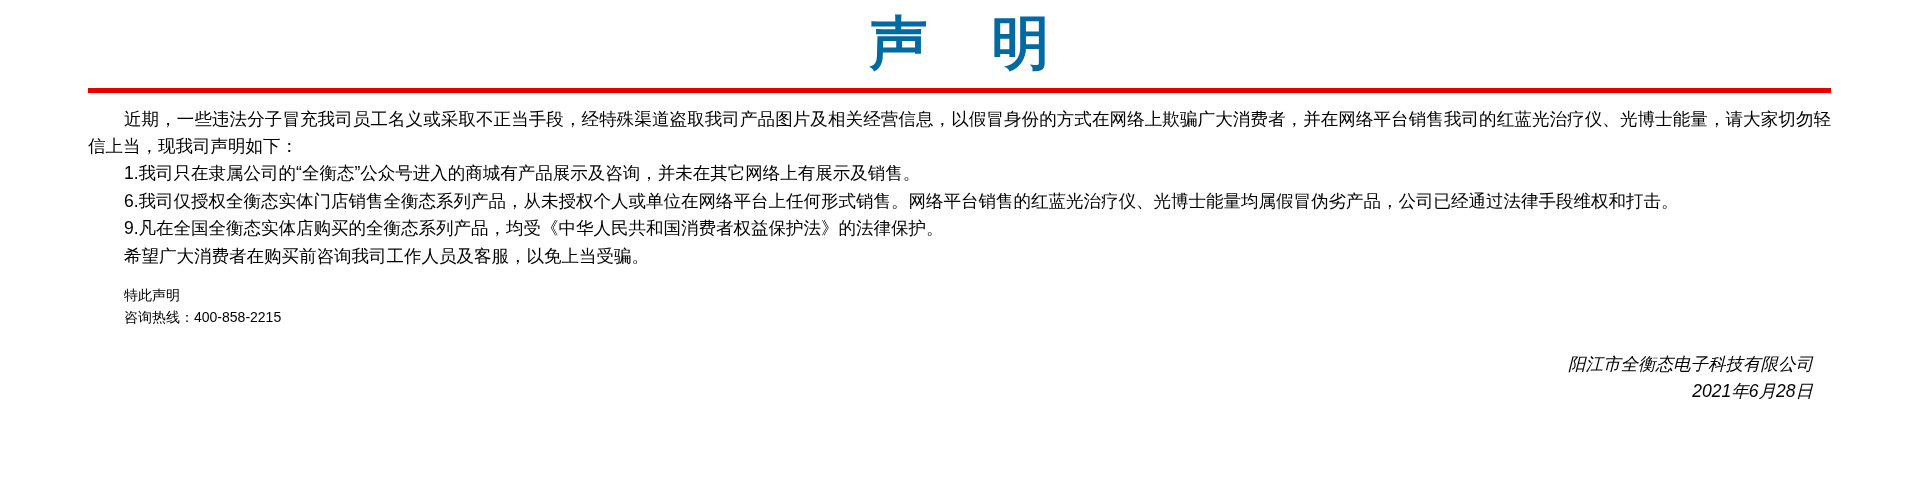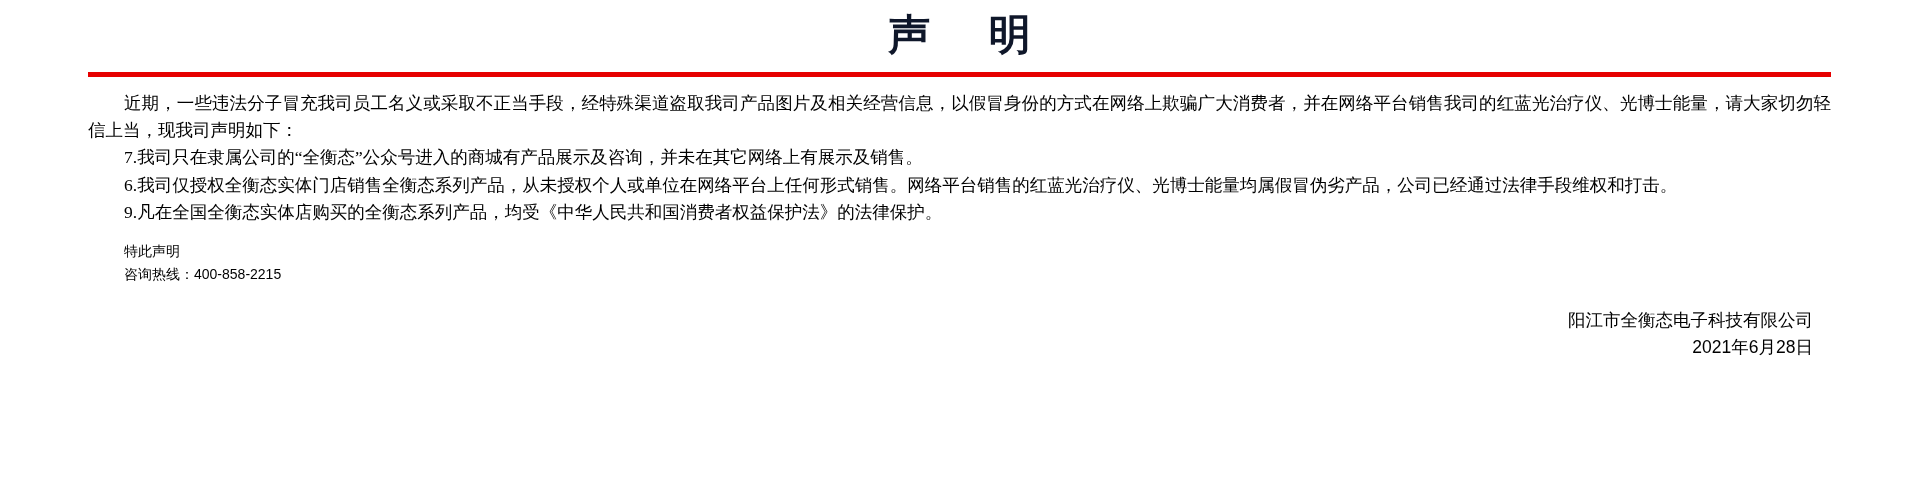--- a/index.html
+++ b/index.html
@@ -16,43 +16,42 @@
   }
   .page {
     position: relative;
     width: 1919px;
     height: 480px;
     box-sizing: border-box;
     padding: 0 88px;
   }
   .doc-title {
     text-align: center;
-    font-size: 42px;
+    font-size: 58px;
     font-weight: bold;
     letter-spacing: 22px;
     line-height: 1.0;
     padding-top: 14px;
     padding-left: 22px;
-    color: #0f172a;
+    color: #0369a1;
     font-family: "DejaVu Sans", "Liberation Sans", sans-serif;
   }
   .red-rule {
     margin-top: 16px;
     height: 5px;
     background: #e60000;
     width: 100%;
   }
   .body-text {
     margin-top: 13px;
     font-size: 17.5px;
     line-height: 1.52;
     color: #000000;
     letter-spacing: 0px;
     text-align: justify;
-    font-family: Liberation Serif, serif;
   }
   .para {
     margin: 0 0 1px 0;
   }
   .indent1 {
     text-indent: 36px;
   }
   .indent-num {
     text-indent: 36px;
   }
@@ -62,36 +61,37 @@
     line-height: 1.62;
     text-indent: 36px;
   }
   .sign {
     margin-top: 22px;
     text-align: right;
     font-size: 17.5px;
     line-height: 1.55;
     padding-right: 18px;
   }
-  .sign div { white-space: nowrap; }
+  .sign div { white-space: nowrap; font-style: italic; }
 </style>
 </head>
 <body>
 
 <div class="page">
 
   <div class="doc-title">声 明</div>
 
   <div class="red-rule" style="background: rgb(230, 0, 0);"></div>
 
   <div class="body-text">
     <p class="para indent1">近期，一些违法分子冒充我司员工名义或采取不正当手段，经特殊渠道盗取我司产品图片及相关经营信息，以假冒身份的方式在网络上欺骗广大消费者，并在网络平台销售我司的红蓝光治疗仪、光博士能量，请大家切勿轻信上当，现我司声明如下：</p>
-    <p class="para indent-num">7.我司只在隶属公司的“全衡态”公众号进入的商城有产品展示及咨询，并未在其它网络上有展示及销售。</p>
+    <p class="para indent-num">1.我司只在隶属公司的“全衡态”公众号进入的商城有产品展示及咨询，并未在其它网络上有展示及销售。</p>
     <p class="para indent-num">6.我司仅授权全衡态实体门店销售全衡态系列产品，从未授权个人或单位在网络平台上任何形式销售。网络平台销售的红蓝光治疗仪、光博士能量均属假冒伪劣产品，公司已经通过法律手段维权和打击。</p>
     <p class="para indent-num">9.凡在全国全衡态实体店购买的全衡态系列产品，均受《中华人民共和国消费者权益保护法》的法律保护。</p>
+    <p class="para indent-num">希望广大消费者在购买前咨询我司工作人员及客服，以免上当受骗。</p>
   </div>
 
   <div class="closing">
     <div>特此声明</div>
     <div>咨询热线：400-858-2215</div>
   </div>
 
   <div class="sign">
     <div>阳江市全衡态电子科技有限公司</div>
     <div>2021年6月28日</div>

